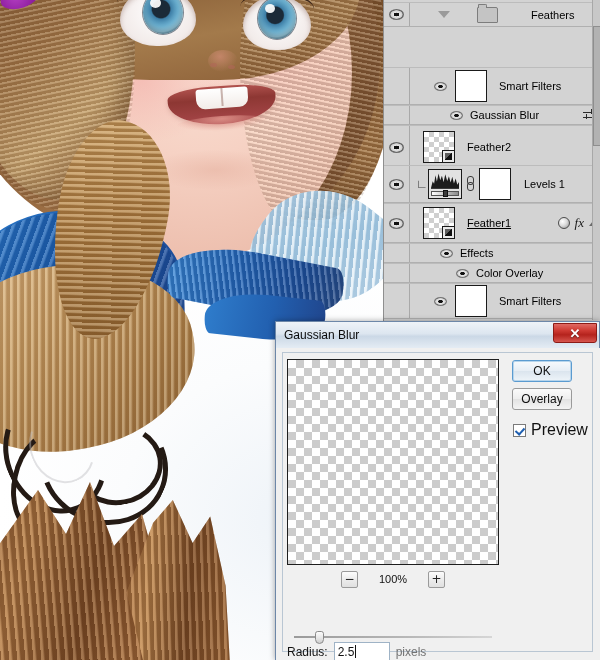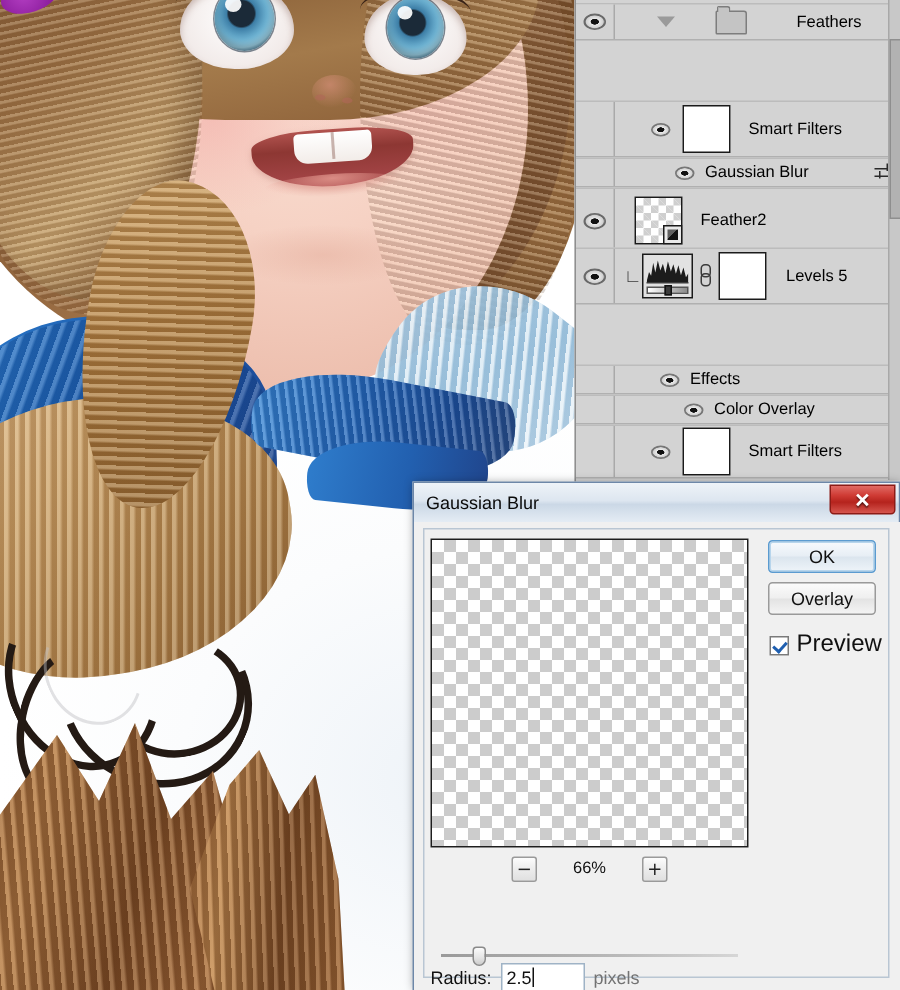--- a/index.html
+++ b/index.html
@@ -679,21 +679,21 @@
     left: 21px; top: 1px;
     width: 9px; height: 13px;
     background: linear-gradient(180deg, #fbfbfb 0%, #e6e6e6 55%, #cdcdcd 100%);
     border: 1px solid #8a8a8a;
     border-radius: 3px 3px 5px 5px;
     box-sizing: border-box;
   }
 
   .dlg-btn {
     position: absolute;
-    width: 72px; height: 22px;
+    width: 60px; height: 22px;
     border-radius: 3px;
     box-sizing: border-box;
     font-size: 12px;
     display: flex; align-items: center; justify-content: center;
     color: #101010;
   }
   #btn-ok {
     left: 512px; top: 360px;
     background: linear-gradient(180deg, #f7fafd 0%, #e7eef5 48%, #dbe5ee 52%, #eef4f9 100%);
     border: 1px solid #5b9bd0;
@@ -832,23 +832,37 @@
     </div>
     <div class="clip-arrow">∟</div>
     <div class="thumb-levels">
       <div class="histo"></div>
       <div class="histo-axis"></div>
       <div class="histo-slider"></div>
       <div class="histo-knob"></div>
     </div>
     <div class="link-icon"></div>
     <div class="thumb-white"></div>
-    <span class="lp-label" style="margin-left:13px;">Levels 5</span>
-  </div>
-
+    <span class="lp-label" style="margin-left:13px;">Levels 1</span>
+  </div>
+
+  <div class="lp-row" style="top:203px; height:40px;">
+    <div class="eye-cell">
+      <div class="eye"></div>
+    </div>
+    <div class="thumb" style="margin-left:13px;">
+      <div class="smart-badge"></div>
+    </div>
+    <span class="lp-label underline-label" style="margin-left:12px;">Feather1</span>
+    <div class="right-icons">
+      <div class="mask-circle"></div>
+      <span class="fx-mark">fx</span>
+      <div class="small-tri" style="border-bottom-color:#6a6a6a;"></div>
+    </div>
+  </div>
 
   <div class="lp-row" style="top:243px; height:20px;">
     <div class="eye-cell blank"></div>
     <div style="width:30px;"></div>
     <div class="eye-sm"></div>
     <span class="lp-label" style="margin-left:7px;">Effects</span>
   </div>
 
   <div class="lp-row" style="top:263px; height:20px;">
     <div class="eye-cell blank"></div>
@@ -878,21 +892,21 @@
   </div>
   <div id="dialog-body">
     <div id="dialog-inner"></div>
   </div>
 </div>
 
 <div id="preview-box"></div>
 
 <div id="zoom-row">
   <div class="zoom-btn">−</div>
-  <div id="zoom-value">66%</div>
+  <div id="zoom-value">100%</div>
   <div class="zoom-btn">+</div>
 </div>
 
 <div id="radius-row">
   <span id="radius-label">Radius:</span>
   <div id="radius-input"><span>2.5</span><span id="radius-caret"></span></div>
   <span id="radius-units">pixels</span>
 </div>
 
 <div id="slider-wrap">

